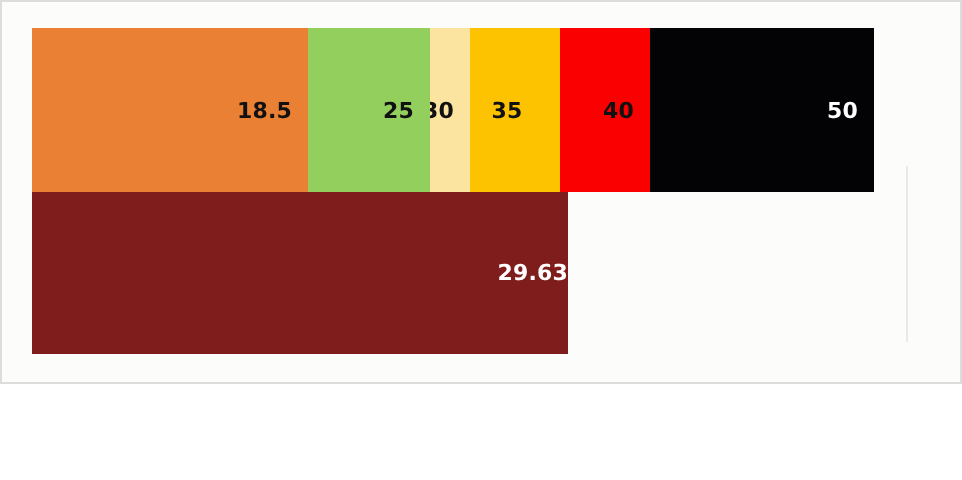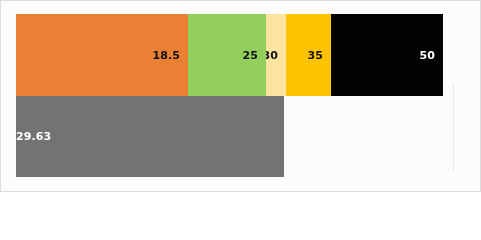--- a/index.html
+++ b/index.html
@@ -69,39 +69,42 @@
   }
 </style>
 </head>
 <body>
 
 <div id="canvas" style="background: rgb(252, 253, 250); border-color: rgb(220, 220, 220);">
 
   <div id="plot-area">
 
     <div class="bar-row" id="bar-row-top">
-        <div class="segment" style="width: 172px; background: rgb(233, 128, 52);">
+        <div class="segment" style="width: 138px; background: rgb(233, 128, 52);">
           <span class="segment-label label-dark" style="color: rgb(17, 17, 17);">18.5</span>
         </div>
-        <div class="segment" style="width: 78px; background: rgb(146, 207, 92);">
+        <div class="segment" style="width: 61px; background: rgb(146, 207, 92);">
           <span class="segment-label label-dark" style="color: rgb(17, 17, 17);">25</span>
         </div>
         <div class="segment" style="width: 20px; background: rgb(251, 227, 160);">
           <span class="segment-label label-dark" style="color: rgb(17, 17, 17);">30</span>
         </div>
-        <div class="segment" style="width: 45px; background: rgb(253, 195, 0);">
+        <div class="segment" style="width: 45px; background: rgb(253, 195, 0); justify-content: center;">
           <span class="segment-label label-dark" style="color: rgb(17, 17, 17);">35</span>
+        </div>
+        <div class="segment" style="width: 45px; background: rgb(250, 0, 0);">
+          <span class="segment-label label-dark" style="color: rgb(17, 17, 17);">40</span>
         </div>
         <div class="segment" style="width: 112px; background: rgb(3, 2, 5);">
           <span class="segment-label label-light" style="color: rgb(255, 255, 255);">50</span>
         </div>
       </div>
 
     <div class="bar-row" id="bar-row-bottom">
-        <div class="segment" style="width: 268px; background: #737373; justify-content: flex-start; padding-left: 0px;">
+        <div class="segment" style="width: 268px; background: #7f1d1d; justify-content: flex-end; padding-left: 0px;">
           <span class="segment-label label-light" style="color: rgb(255, 255, 255); padding-right: 0px;">29.63</span>
         </div>
       </div>
 
   </div>
 
   <div id="plot-right-rule"></div>
 
 </div>
 

